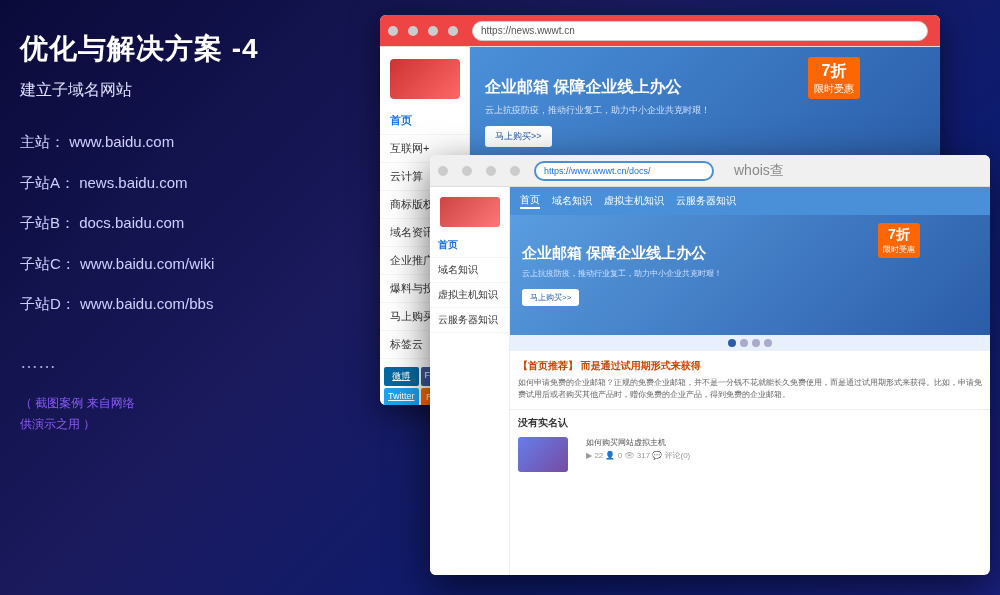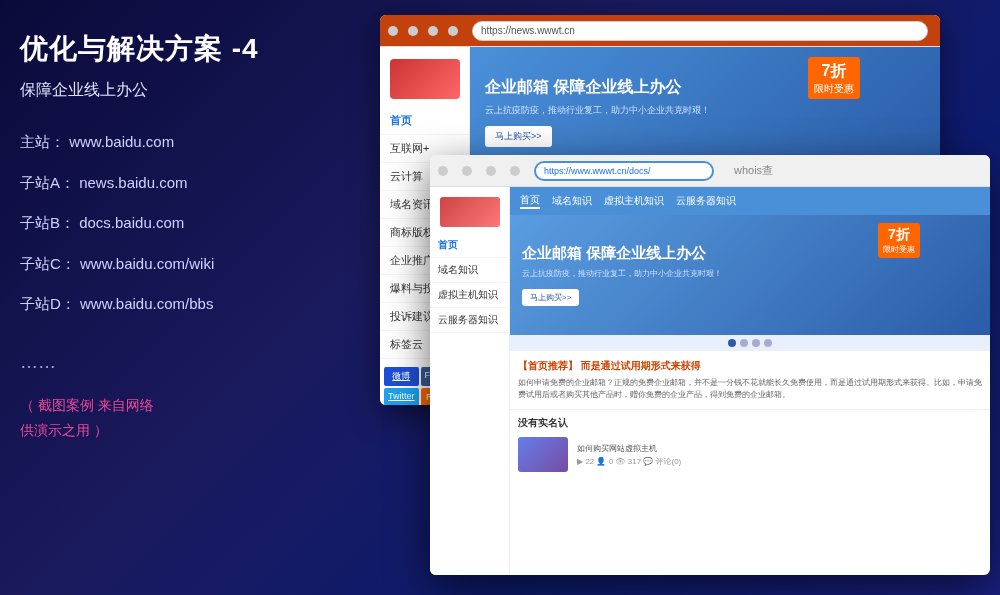--- a/index.html
+++ b/index.html
@@ -47,22 +47,22 @@
       line-height: 1.5;
     }
 
     .dots {
       font-size: 18px;
       color: #aaaadd;
       margin-bottom: 20px;
     }
 
     .caption {
-      font-size: 14px;
-      color: #ec4899;
+      font-size: 12px;
+      color: #8b5cf6;
       line-height: 1.8;
     }
 
     
     .screenshots-area {
       position: absolute;
       right: 10px;
       top: 15px;
       width: 610px;
       height: 565px;
@@ -77,21 +77,21 @@
       height: 390px;
       background: #ffffff;
       border-radius: 6px;
       box-shadow: 0 8px 30px rgba(0,0,0,0.5);
       overflow: hidden;
     }
 
     
     .browser-chrome {
       height: 32px;
-      background: #c2410c;
+      background: #ef4444;
       border-bottom: 1px solid #ddd;
       display: flex;
       align-items: center;
       padding: 0 8px;
       gap: 10px;
     }
 
     .browser-btn {
       width: 10px;
       height: 10px;
@@ -155,21 +155,21 @@
       margin-top: 4px;
     }
 
     .s1-social-btn {
       font-size: 9px;
       padding: 3px 4px;
       border-radius: 2px;
       text-align: center;
     }
 
-    .s1-social-btn.weibo { background: #1d4ed8; color: white; text-decoration: underline; }
+    .s1-social-btn.weibo { background: #0369a1; color: white; text-decoration: underline; }
     .s1-social-btn.twitter { background: #1da1f2; color: white; text-decoration: underline; }
     .s1-social-btn.facebook { background: #3b5998; color: white; }
     .s1-social-btn.rss { background: #ff6600; color: white; }
 
     .s1-main {
       flex: 1;
       overflow: hidden;
     }
 
     .s1-banner {
@@ -450,22 +450,22 @@
 
     .s2-knowledge-title {
       font-size: 10px;
       font-weight: bold;
       color: #333;
       margin-bottom: 4px;
     }
 
     .s2-knowledge-item {
       display: flex;
-      align-items: center;
-      gap: 9px;
+      align-items: flex-start;
+      gap: 18px;
       padding: 3px 0;
     }
 
     .s2-knowledge-thumb {
       width: 50px;
       height: 35px;
       background: linear-gradient(135deg, #667eea, #764ba2);
       border-radius: 3px;
       flex-shrink: 0;
     }
@@ -473,21 +473,21 @@
     .s2-knowledge-info {
       font-size: 8px;
       color: #555;
     }
   </style>
 </head>
 <body>
 
 <div class="left-panel">
   <div class="main-title">优化与解决方案 -4</div>
-  <div class="subtitle">保障企业线上办公</div>
+  <div class="subtitle">建立子域名网站</div>
 
   <ul class="info-list">
     <li>主站：  www.baidu.com</li>
     <li>子站A：  news.baidu.com</li>
     <li>子站B：  docs.baidu.com</li>
     <li>子站C：  www.baidu.com/wiki</li>
     <li>子站D：  www.baidu.com/bbs</li>
   </ul>
 
   <div class="dots">……</div>
@@ -508,25 +508,25 @@
       <div class="browser-url">https://news.wwwt.cn</div>
     </div>
 
     <div class="s1-body">
 
       <div class="s1-sidebar">
         <div class="s1-sidebar-logo"></div>
         <div class="s1-nav-item active">首页</div>
         <div class="s1-nav-item">互联网+</div>
         <div class="s1-nav-item">云计算</div>
+        <div class="s1-nav-item">商标版权</div>
         <div class="s1-nav-item">域名资讯</div>
-        <div class="s1-nav-item">商标版权</div>
         <div class="s1-nav-item">企业推广</div>
         <div class="s1-nav-item">爆料与投稿</div>
-        <div class="s1-nav-item">投诉建议</div>
+        <div class="s1-nav-item">马上购买</div>
         <div class="s1-nav-item">标签云</div>
         <div class="s1-social">
           <div class="s1-social-btn weibo">微博</div>
           <div class="s1-social-btn facebook">Facebook</div>
           <div class="s1-social-btn twitter">Twitter</div>
           <div class="s1-social-btn rss">RSS订阅</div>
         </div>
       </div>
 
       <div class="s1-main">
@@ -582,21 +582,21 @@
   </div>
 
   <div class="screenshot-2">
 
     <div class="s2-chrome">
       <div class="browser-btn"></div>
       <div class="browser-btn"></div>
       <div class="browser-btn"></div>
       <div class="browser-btn"></div>
       <div class="s2-url">https://www.wwwt.cn/docs/</div>
-      <div style="flex:1; font-size:11px; color:#888; padding-left:6px;">whois查</div>
+      <div style="flex:1; font-size:14px; color:#888; padding-left:6px;">whois查</div>
     </div>
 
     <div class="s2-body">
 
       <div class="s2-sidebar">
         <div class="s2-sidebar-logo"></div>
         <div class="s2-nav-item active-blue">首页</div>
         <div class="s2-nav-item">域名知识</div>
         <div class="s2-nav-item">虚拟主机知识</div>
         <div class="s2-nav-item">云服务器知识</div>

